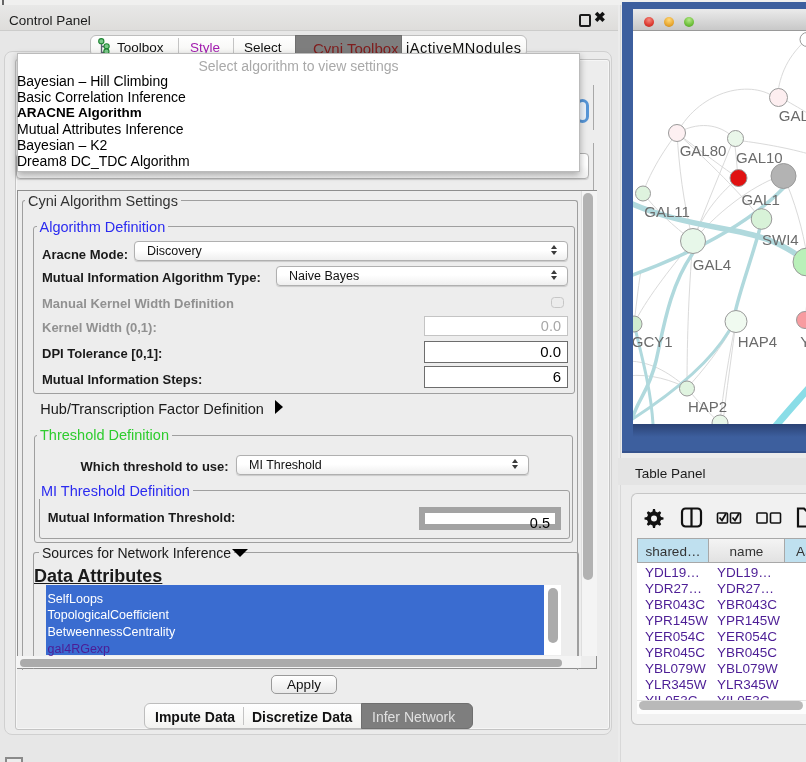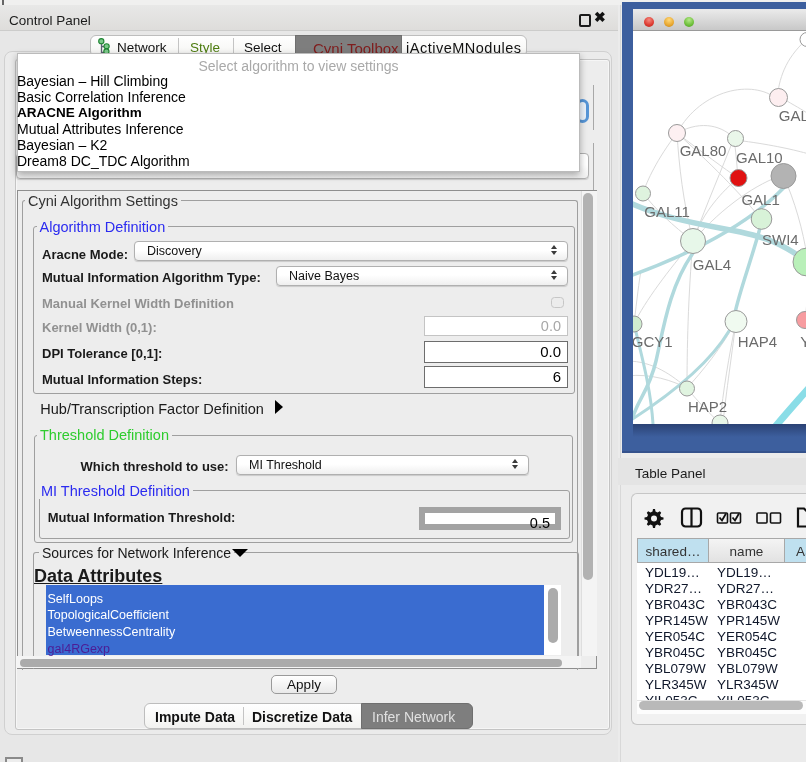--- a/index.html
+++ b/index.html
@@ -38,22 +38,22 @@
 <div class="abs" style="left:90px;top:35px;width:437px;height:22px;background:linear-gradient(#ffffff,#f4f4f2);border:1px solid #bdbdbd;border-radius:6px;box-sizing:border-box;"></div>
 <div class="abs" style="left:178px;top:38px;width:1px;height:16px;background:#c4c4c4;"></div>
 <div class="abs" style="left:233px;top:38px;width:1px;height:16px;background:#c4c4c4;"></div>
 <div class="abs" style="left:295px;top:35px;width:107px;height:22px;background:#7e7e7e;border:1px solid #6f6f6f;box-sizing:border-box;"></div>
 <svg class="abs" style="left:97px;top:38px;" width="14" height="16" viewBox="0 0 14 16">
  <path d="M4.5 4.5 L4.5 14.5 L7.5 14.5 M4.5 8.5 L7.5 8.5" stroke="#5a6070" stroke-width="1.3" fill="none"></path>
  <circle cx="4.3" cy="3.2" r="2.6" fill="#7cc98a" stroke="#1f8533" stroke-width="1.1"></circle>
  <circle cx="9.6" cy="8.3" r="2.6" fill="#7cc98a" stroke="#1f8533" stroke-width="1.1"></circle>
  <circle cx="9.4" cy="13.5" r="2.6" fill="#7cc98a" stroke="#1f8533" stroke-width="1.1"></circle>
 </svg>
-<div class="abs" style="left:117px;top:40px;font-size:13.5px;color:#111;">Network</div>
-<div class="abs" style="left:190px;top:40px;font-size:13.5px;color:#4d7c0f;">Style</div>
+<div class="abs" style="left:117px;top:40px;font-size:13.5px;color:#111;">Toolbox</div>
+<div class="abs" style="left:190px;top:40px;font-size:13.5px;color:#a21caf;">Style</div>
 <div class="abs" style="left:244px;top:40px;font-size:13.5px;color:#111;">Select</div>
 <div class="abs" style="left:313px;top:40px;font-size:15px;color:#7f1d1d;">Cyni Toolbox</div>
 <div class="abs" style="left:406px;top:39.5px;font-size:14.5px;letter-spacing:0.5px;color:#111;">jActiveMNodules</div>
 
 <div class="abs" style="left:593px;top:85px;width:1px;height:45px;background:#a8a8a8;"></div>
 <div class="abs" style="left:593px;top:143px;width:1px;height:47px;background:#a8a8a8;"></div>
 <div class="abs" style="left:576px;top:99px;width:13px;height:24px;border:3px solid #5695d6;border-radius:7px;background:#eaf2fb;box-sizing:border-box;"></div>
 <div class="combo" style="left:16px;top:153px;width:571px;height:24px;">
   <div class="spin" style="right:8px;top:5px;">
       <div class="u" style="border-bottom-color:#8a8a8a;"></div>
@@ -260,21 +260,21 @@
  </g>
 </svg>
 
 <div class="abs" style="left:637px;top:538px;width:169px;height:174px;background:#ffffff;"></div>
 <div class="abs" style="left:637px;top:538px;width:72px;height:24.5px;background:#bfe0ef;border:1px solid #a8a8a8;box-sizing:border-box;"></div>
 <div class="abs" style="left:708px;top:538px;width:77px;height:24.5px;background:linear-gradient(#f4f4f4,#e2e2e2);border:1px solid #a8a8a8;box-sizing:border-box;"></div>
 <div class="abs" style="left:784px;top:538px;width:22px;height:24.5px;background:#bfe0ef;border:1px solid #a8a8a8;border-right:none;box-sizing:border-box;"></div>
 <div class="abs" style="left:637px;top:544px;width:72px;text-align:center;font-size:13.5px;color:#333;">shared…</div>
 <div class="abs" style="left:708px;top:544px;width:77px;text-align:center;font-size:13.5px;color:#333;">name</div>
 <div class="abs" style="left:796px;top:544px;font-size:13.5px;color:#333;">AS</div>
-<div class="abs" style="left:637px;top:562.5px;width:149px;height:137px;overflow:hidden;font-size:13.5px;color:#0f172a;">
+<div class="abs" style="left:637px;top:562.5px;width:149px;height:137px;overflow:hidden;font-size:13.5px;color:#4c1d95;">
   <div style="position:absolute;left:8px;top:2px;">YDL19…</div>
     <div style="position:absolute;left:80px;top:2px;">YDL19…</div>
     <div style="position:absolute;left:154px;top:2px;">13</div>
   <div style="position:absolute;left:8px;top:18px;">YDR27…</div>
     <div style="position:absolute;left:80px;top:18px;">YDR27…</div>
     <div style="position:absolute;left:154px;top:18px;">12</div>
   <div style="position:absolute;left:8px;top:34px;">YBR043C</div>
     <div style="position:absolute;left:80px;top:34px;">YBR043C</div>
   <div style="position:absolute;left:8px;top:50px;">YPR145W</div>
     <div style="position:absolute;left:80px;top:50px;">YPR145W</div>

